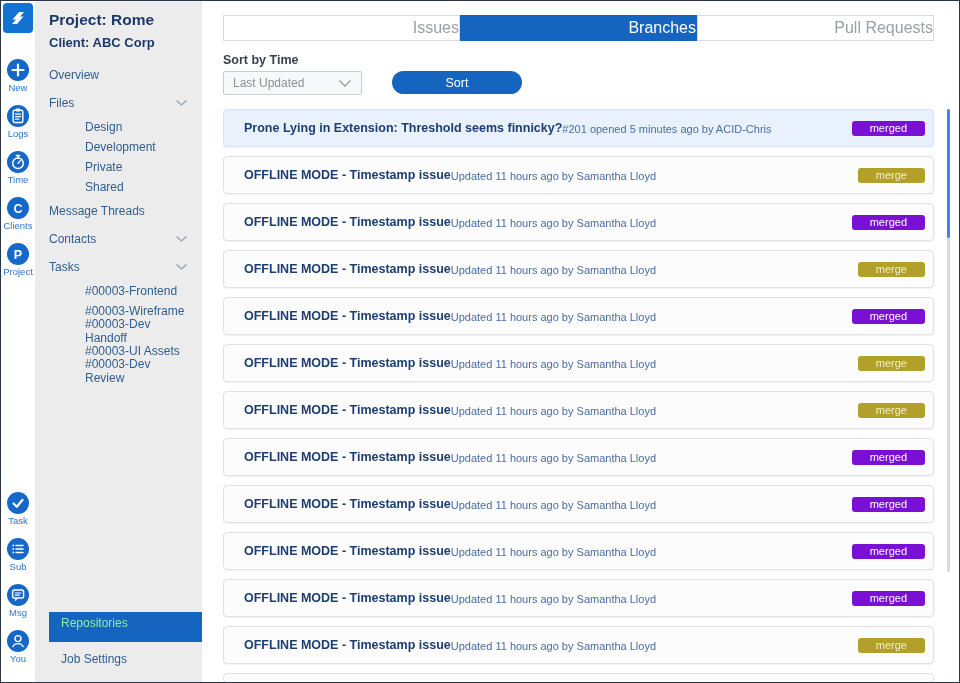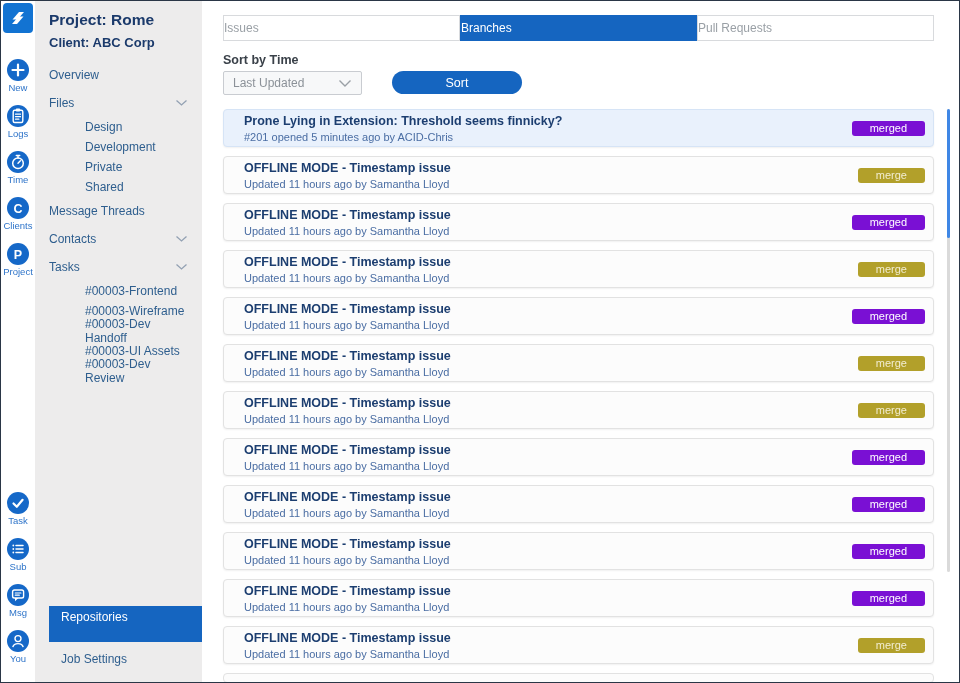--- a/index.html
+++ b/index.html
@@ -20,42 +20,42 @@
   .sidebar { width:167px; background:#edecec; flex-shrink:0; display:flex; flex-direction:column; overflow:hidden; }
   .side-head { padding:8px 6px 2px 14px; }
   .proj-title { font-size:15.5px; font-weight:bold; color:#1b3a6b; line-height:21px; }
   .client { font-size:13px; font-weight:bold; color:#1b3a6b; line-height:19px; margin-top:3px; }
   .nav { margin-top:7px; }
   .nav-item { display:flex; align-items:center; font-size:12px; color:#2e5e8e; padding:0 14px; cursor:pointer; }
   .nav-item.lvl0 { height:28px; }
   .nav-item.lvl1 { height:20px; padding-left:50px; }
   .chev { margin-left:auto; }
   .side-bottom { margin-top:auto; margin-bottom:12px; }
-  .repo-active { margin-left:14px; height:36px; line-height:22px; background:#1565c0; color:#ffffff; font-size:12px; padding-left:12px; cursor:pointer; }
+  .repo-active { margin-left:14px; height:30px; line-height:22px; background:#1565c0; color:#86efac; font-size:12px; padding-left:12px; cursor:pointer; }
   .job-settings { height:22px; line-height:22px; font-size:12px; color:#2e5e8e; padding-left:26px; margin-top:6px; cursor:pointer; }
 
   
   .main { flex:1; background:#fff; position:relative; padding:14px 25px 0 21px; overflow:hidden; }
   .tabs { display:flex; }
-  .tab { flex:1; height:26px; line-height:24px; text-align:left; font-size:12px; color:#9aa0a6; background:#fff; border:1px solid #d8dadd; cursor:pointer; }
+  .tab { flex:1; height:26px; line-height:24px; text-align:right; font-size:16px; color:#9aa0a6; background:#fff; border:1px solid #d8dadd; cursor:pointer; }
   .tab.active { background:#1565c0; border-color:#1565c0; color:#fff; }
 
   .filters { display:flex; align-items:flex-end; margin-top:12px; }
   .filter-col { display:flex; flex-direction:column; margin-right:14px; }
   .filter-label { font-size:12.5px; font-weight:bold; color:#3a4149; margin-bottom:4px; }
   .select { height:24px; border:1px solid #c9ccd1; background:#f7f8f9; border-radius:2px; display:flex; align-items:center; padding:0 9px; font-size:12px; color:#8b9198; cursor:pointer; }
   .select .chev { margin-left:auto; }
   .sel-status { width:126px; }
   .sel-time { width:139px; }
   .sort-btn { width:130px; height:23px; border:none; border-radius:12px; background:#1565c0; color:#fff; font-size:12.5px; margin-left:16px; margin-bottom:1px; cursor:pointer; font-family:inherit; }
 
   .list { margin-top:14px; }
   .row { height:38px; margin-bottom:9px; background:#fcfcfc; border:1px solid #e2e2e2; border-radius:4px; box-shadow:0 1px 2px rgba(0,0,0,0.06); display:flex; align-items:center; padding:0 8px 0 20px; cursor:pointer; }
   .row.highlight { background:#e9f1fc; border-color:#d6e4f6; }
-  .row-text { display:flex; flex-direction:column; justify-content:center; }
+  .row-text { display:flex; flex-direction:row; justify-content:center; }
   .row-title { font-size:12.5px; font-weight:bold; color:#1c3e70; line-height:15px; }
   .row-meta { font-size:11px; color:#4a6da3; line-height:12px; margin-top:2px; }
   .badge { margin-left:auto; font-size:11px; padding:3px 18px; border-radius:3px; line-height:9px; }
   .badge-merged { background:#7a10d4; color:#ffffff; }
   .badge-merge { background:#b2a02a; color:#f2edd2; }
   .row.partial { height:10px; margin-bottom:0; box-shadow:none; }
 
   .scroll-track { position:absolute; top:108px; right:9px; width:3px; height:463px; background:#dadada; border-radius:2px; }
   .scroll-thumb { position:absolute; top:0; left:0; width:3px; height:129px; background:#3f87e5; border-radius:2px; cursor:pointer; }
 

